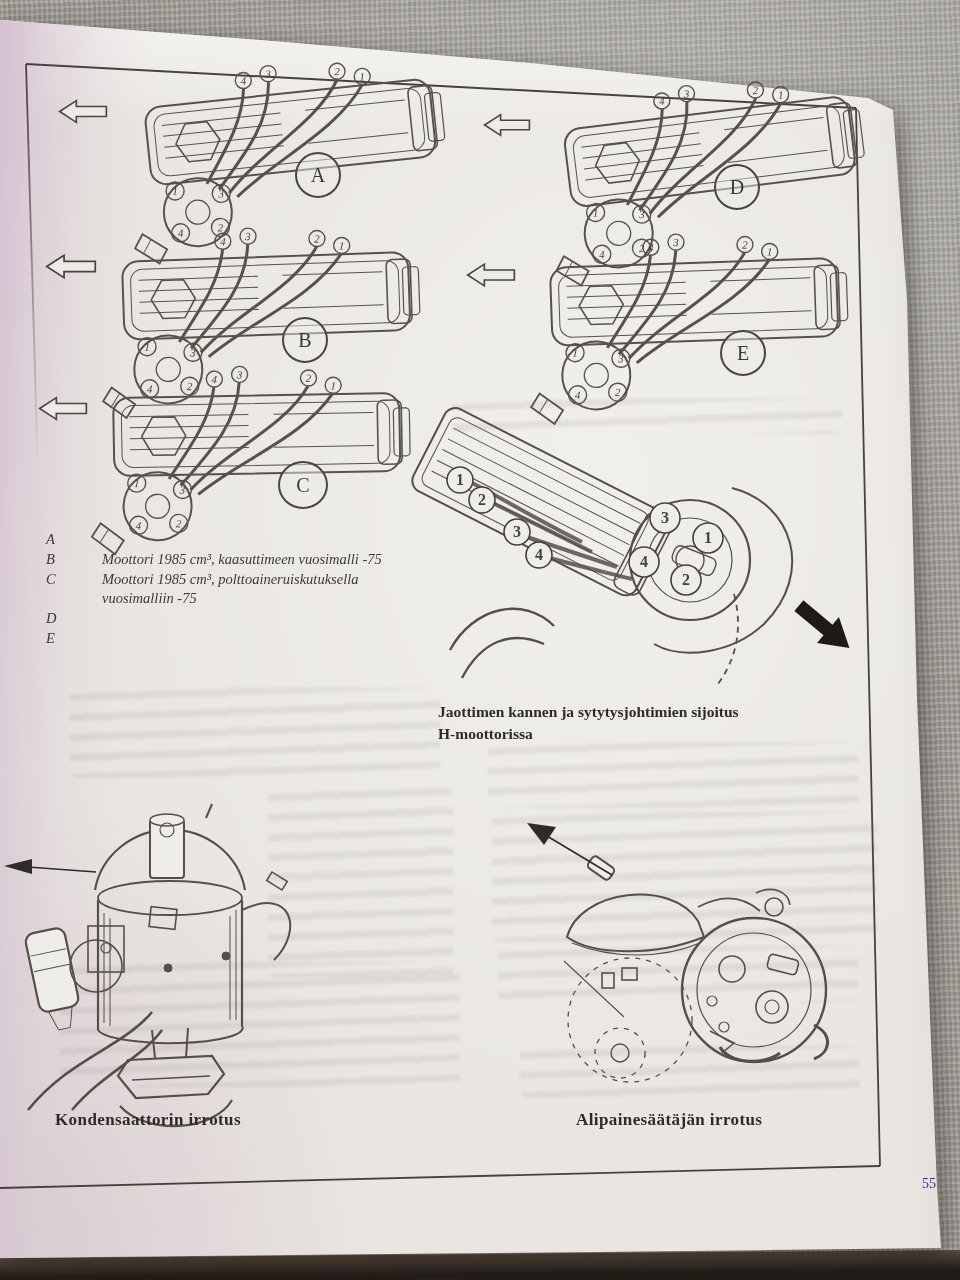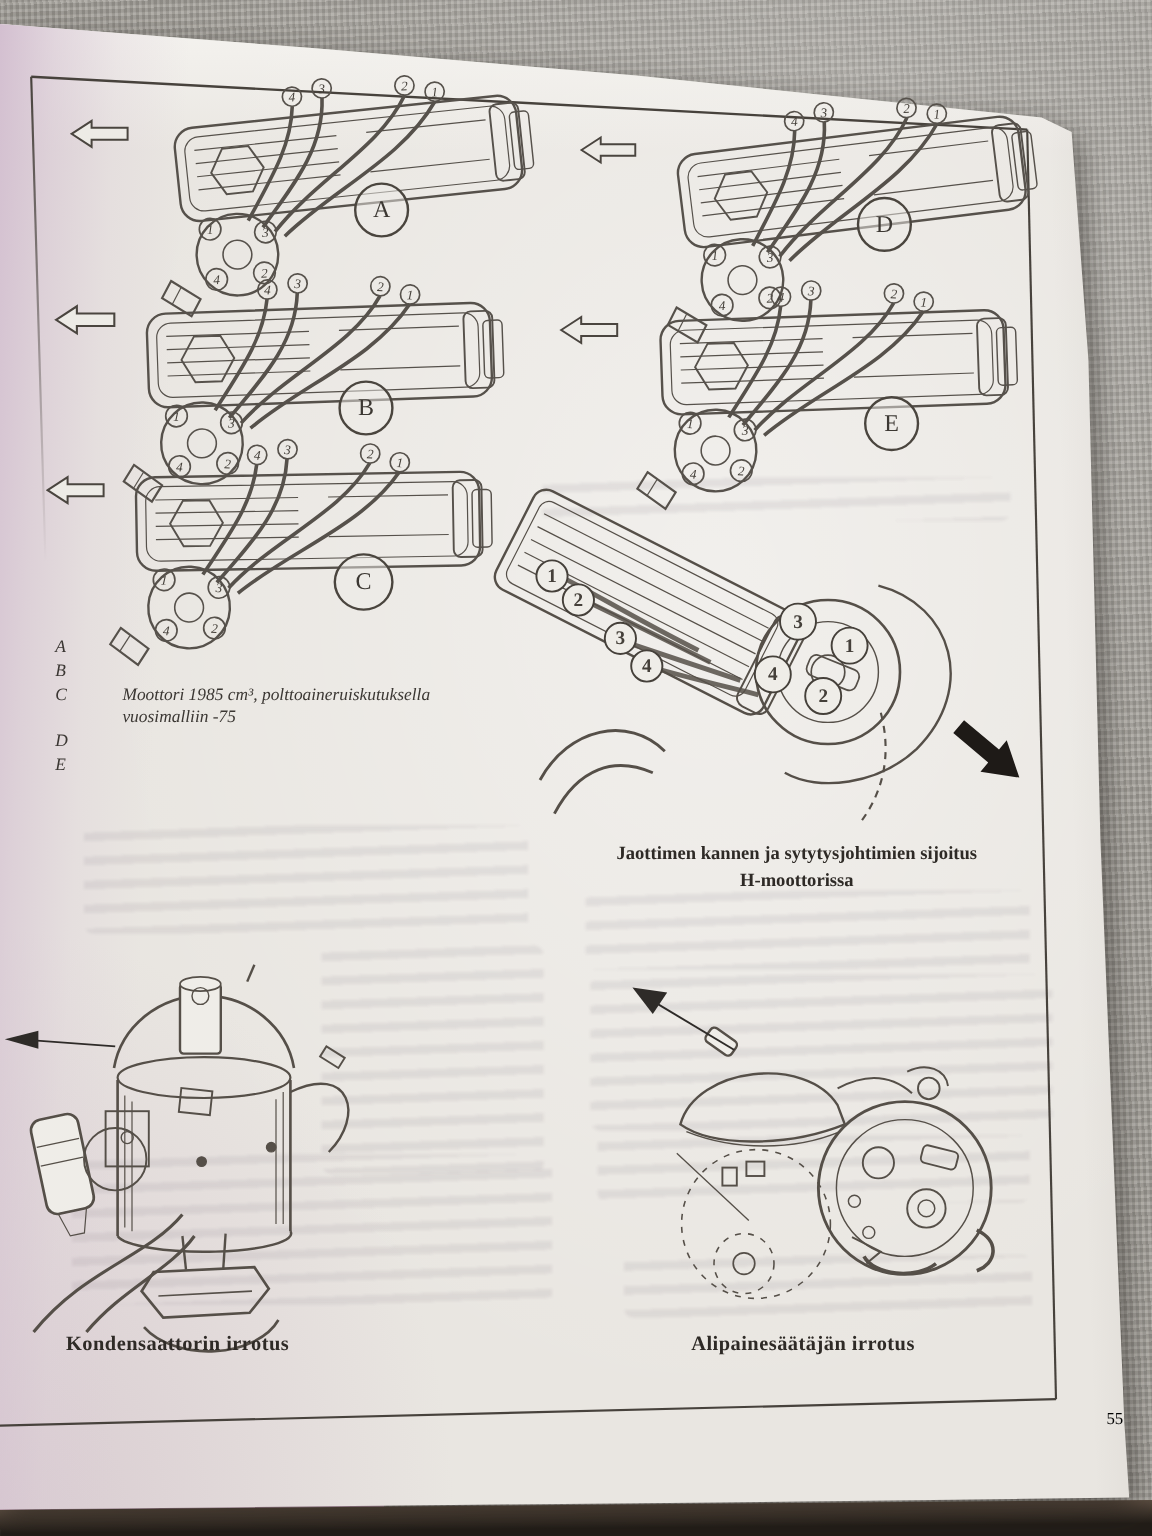--- a/index.html
+++ b/index.html
@@ -35,24 +35,24 @@
   .circ{
     position:absolute;z-index:4;width:42px;height:42px;border:2px solid #4a453e;border-radius:50%;
     display:flex;align-items:center;justify-content:center;
     font:20px "Liberation Serif", serif;color:#3c3833;background:rgba(238,236,231,.5);
   }
   .legend{position:absolute;left:46px;top:530px;width:372px;z-index:4;
     font:italic 14.5px/19px "Liberation Serif", serif;color:#3b3733;}
   .legend-row{display:grid;grid-template-columns:56px 1fr;margin-bottom:1px;}
   .legend-letter{font-style:italic;}
   .caption{position:absolute;z-index:4;font-weight:bold;color:#2e2a26;font-family:"Liberation Serif", serif;}
-  .cap-h{left:438px;top:701px;width:452px;text-align:center;font-size:15.5px;line-height:22px;}
+  .cap-h{left:438px;top:701px;width:452px;font-size:15.5px;line-height:22px;}
   .cap-kond{left:55px;top:1110px;font-size:17px;letter-spacing:.4px;}
   .cap-alip{left:576px;top:1110px;font-size:17px;letter-spacing:.4px;}
-  .page-num{position:absolute;left:922px;top:1176px;z-index:4;font:14px "Liberation Serif", serif;color:#000000;}
+  .page-num{position:absolute;left:922px;top:1176px;z-index:4;font:14px "Liberation Serif", serif;color:#4c1d95;}
   svg text{font-family:"Liberation Serif", serif;fill:#45403a;}
 </style>
 </head>
 <body>
 
 <svg width="0" height="0" style="position:absolute" aria-hidden="true">
   <defs>
     <linearGradient id="fadeL" x1="0" y1="0" x2="0" y2="1">
       <stop offset="0" stop-color="#47423c"></stop>
         <stop offset="0.85" stop-color="#47423c" stop-opacity="0"></stop>
@@ -167,20 +167,21 @@
 <div class="circ" style="left:720px;top:330px;">
     <span>E</span>
   </div>
 
 <div class="legend">
   <div class="legend-row">
       <span class="legend-letter">A</span>
     </div>
   <div class="legend-row">
       <span class="legend-letter">B</span>
+      <span>Moottori 1985 cm³, kaasuttimeen vuosimalli -75</span>
     </div>
   <div class="legend-row">
       <span class="legend-letter">C</span>
       <span>Moottori 1985 cm³, polttoaineruiskutuksella vuosimalliin -75</span>
     </div>
   <div class="legend-row">
       <span class="legend-letter">D</span>
     </div>
   <div class="legend-row">
       <span class="legend-letter">E</span>

